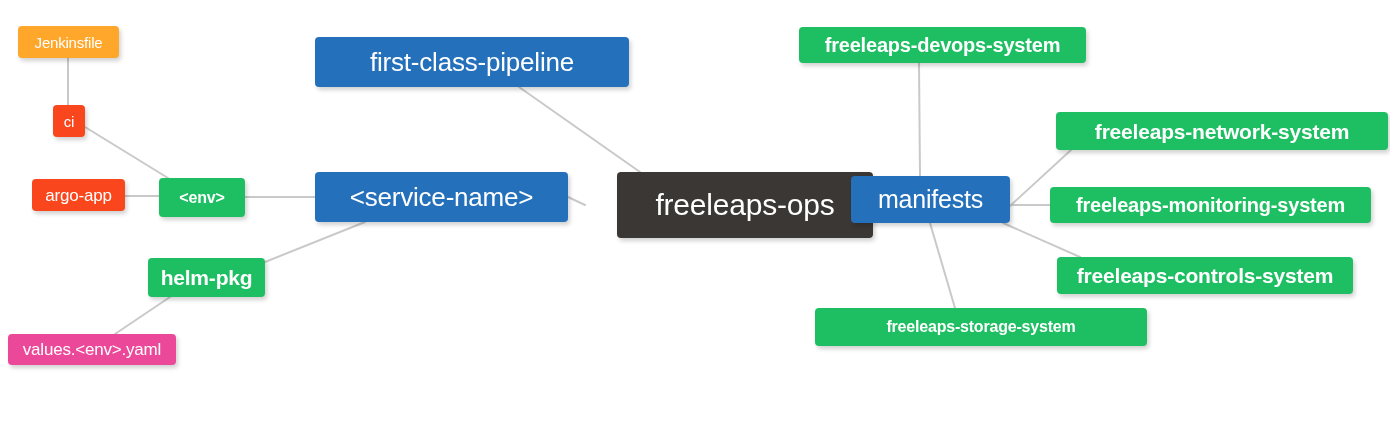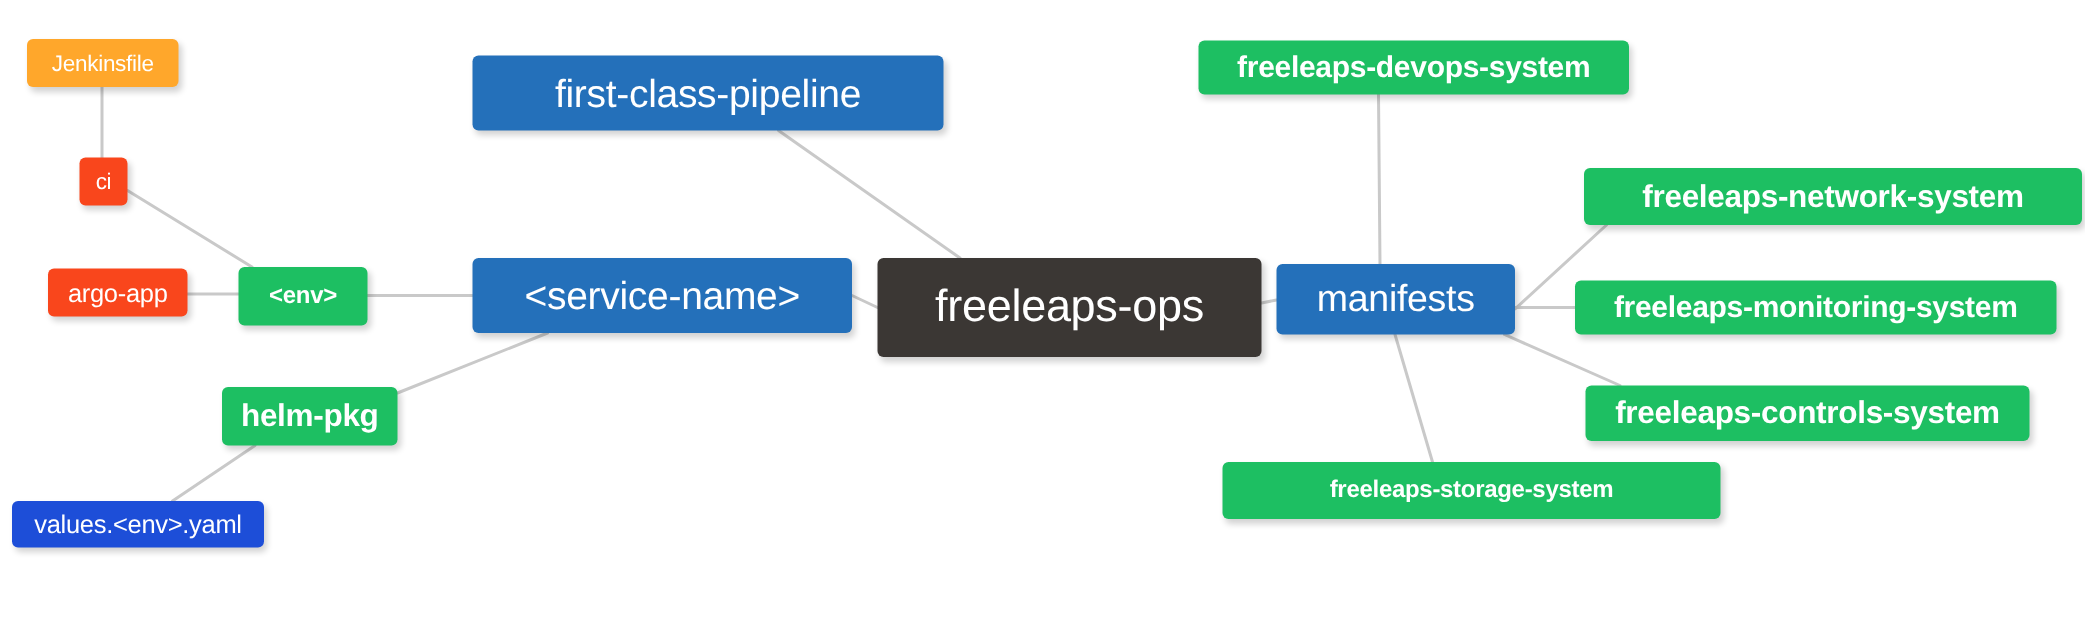--- a/index.html
+++ b/index.html
@@ -31,21 +31,21 @@
     letter-spacing:-0.2px;
     line-height:1;
     cursor:pointer;
     user-select:none;
   }
   .node-label{
     display:block;
     padding:0 2px;
   }
   
-  .t-root   { background:#3b3734; }
+  .t-root   { background:#3b3734;margin-left:32px; }
   .t-blue   { background:#2470ba; }
   .t-green  { background:#1dbf62;font-weight:bold; }
   .t-orange { background:#ffa72b; }
   .t-red    { background:#f9461c; }
 </style>
 </head>
 <body>
 
 <div id="canvas">
   <svg id="edges" viewBox="0 0 1390 421" width="1390" height="421" xmlns="http://www.w3.org/2000/svg">
@@ -85,21 +85,21 @@
       </div>
       <div class="node t-orange" style="left: 18px; top: 26px; width: 101px; height: 32px; background: rgb(255, 167, 43); font-size: 15px;">
         <span class="node-label">Jenkinsfile</span>
       </div>
       <div class="node t-red" style="left: 53px; top: 105px; width: 32px; height: 32px; background: rgb(249, 70, 28); font-size: 15px; text-align: center;">
         <span class="node-label">ci</span>
       </div>
       <div class="node t-red" style="left: 32px; top: 179px; width: 93px; height: 32px; background: rgb(249, 70, 28); font-size: 17px;">
         <span class="node-label">argo-app</span>
       </div>
-      <div class="node t-red" style="left: 8px; top: 334px; width: 168px; height: 31px; background: #1d4ed8; font-size: 17px;">
+      <div class="node t-red" style="left: 8px; top: 334px; width: 168px; height: 31px; background: #ec4899; font-size: 17px;">
         <span class="node-label">values.&lt;env&gt;.yaml</span>
       </div>
       <div class="node t-green" style="left: 799px; top: 27px; width: 287px; height: 36px; background: rgb(29, 191, 98); font-size: 20px;">
         <span class="node-label">freeleaps-devops-system</span>
       </div>
       <div class="node t-green" style="left: 1056px; top: 112px; width: 332px; height: 38px; background: rgb(29, 191, 98); font-size: 21px;">
         <span class="node-label">freeleaps-network-system</span>
       </div>
       <div class="node t-green" style="left: 1050px; top: 187px; width: 321px; height: 36px; background: rgb(29, 191, 98); font-size: 20px;">
         <span class="node-label">freeleaps-monitoring-system</span>

